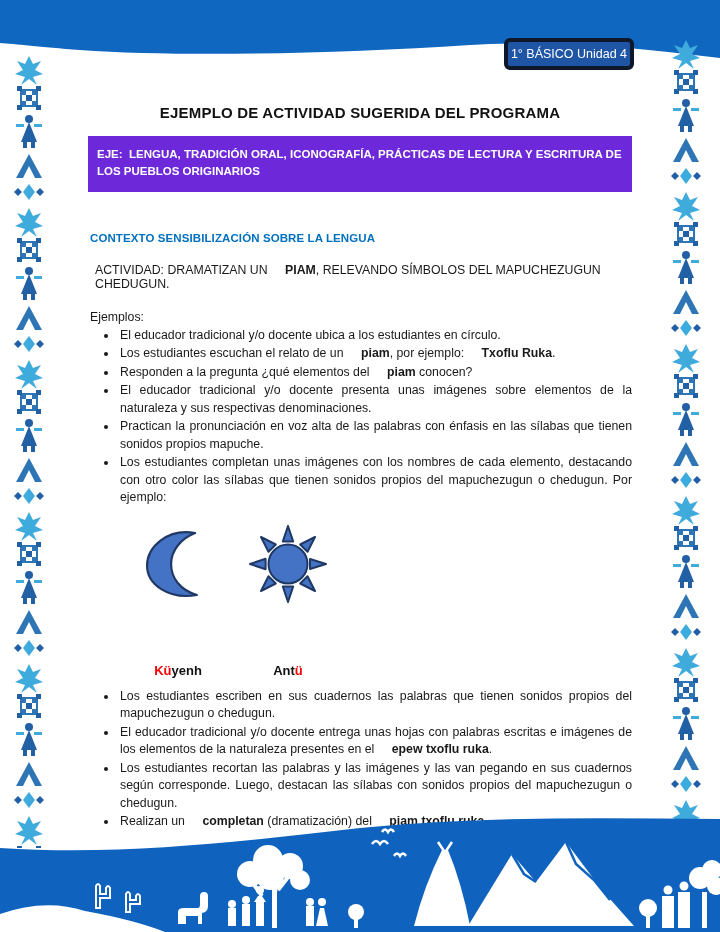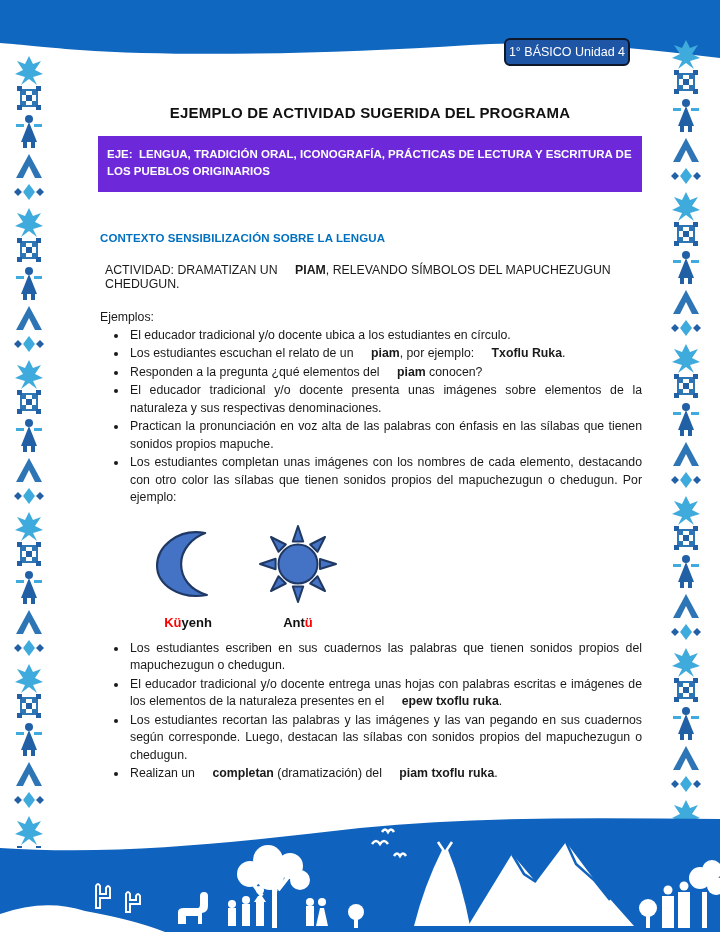--- a/index.html
+++ b/index.html
@@ -2,43 +2,43 @@
 <html><head>
 <meta charset="utf-8">
 <style>
   html,body{margin:0;padding:0;background:#ffffff;}
   .page{position:relative;width:720px;height:932px;background:#fff;overflow:hidden;
         font-family:"Liberation Sans", sans-serif;color:#1a1a1a;}
 
   
   .top-wave{position:absolute;top:0;left:0;width:720px;height:64px;}
   .unit-badge{position:absolute;top:38px;left:504px;width:122px;height:24px;
-      background:#1e55a5;border:2px solid #0f172a;border-radius:6px;color:#fff;
+      background:#1e55a5;border:4px solid #0f172a;border-radius:6px;color:#fff;
       font-size:12.5px;display:flex;align-items:center;justify-content:center;}
 
   
   .orn-left{position:absolute;left:14px;top:56px;width:30px;height:792px;}
   .orn-right{position:absolute;left:671px;top:40px;width:30px;height:782px;}
 
   
-  .content{position:absolute;left:98px;top:104px;width:544px;}
+  .content{position:absolute;left:88px;top:104px;width:544px;}
   .doc-title{text-align:center;font-size:15px;font-weight:700;letter-spacing:.2px;margin:0 0 15px 0;color:#111;}
   .eje-box{background:#6d28d9;color:#fff;font-weight:700;font-size:11.5px;line-height:1.5;
       padding:10px 10px 11px 9px;white-space:pre-wrap;}
   .contexto{color:#0070c0;font-weight:700;font-size:11.5px;margin:40px 0 0 2px;letter-spacing:.1px;}
   .actividad{font-size:12.3px;margin:19px 0 0 7px;}
   .ejemplos{font-size:12.3px;margin:19px 0 0 2px;}
   ul.bullets{margin:3px 0 0 0;padding:0 0 0 30px;font-size:12.3px;line-height:17.5px;}
   ul.bullets li{margin:0 0 1px 0;text-align:justify;padding-left:2px;}
   .b{font-weight:700;padding-left:14px;}
   .hl{color:#ff0000;font-weight:700;}
 
   
   .symbols{display:flex;padding-left:35px;margin:16px 0 10px 0;}
-  .symbol-cell{width:110px;display:flex;flex-direction:column;align-items:center;}
+  .symbol-cell{width:110px;display:flex;flex-direction:column;align-items:center;gap:48px;}
   .symbol-art{height:82px;display:flex;align-items:center;justify-content:center;}
   .symbol-label{font-size:13px;font-weight:700;margin-top:10px;color:#111;}
 
   
   .bottom-scene{position:absolute;left:0;bottom:0;width:720px;height:116px;}
 </style>
 </head>
 <body>
 <div class="page">
 

